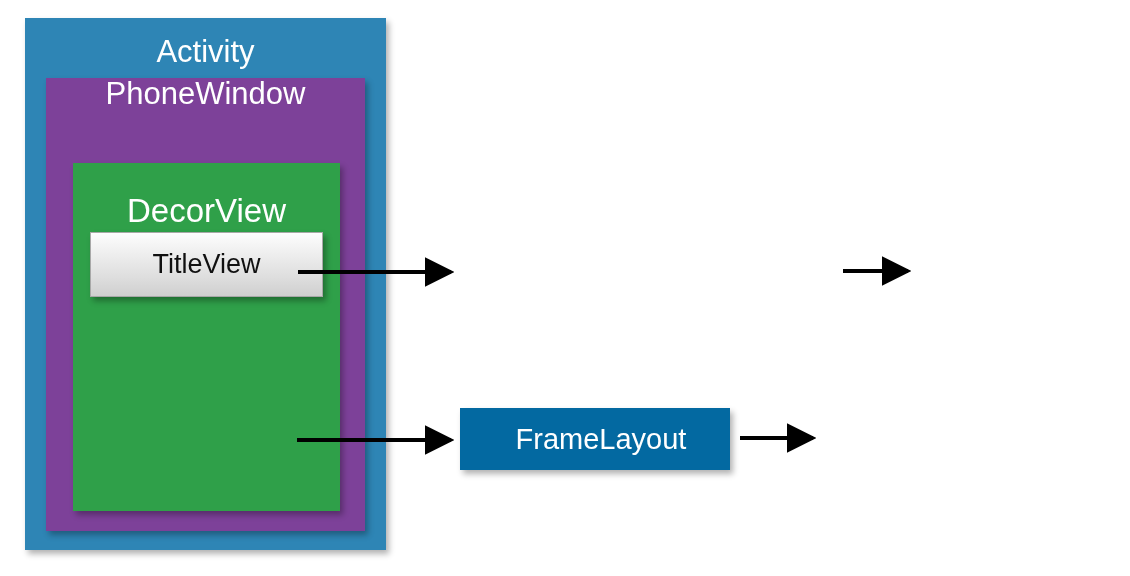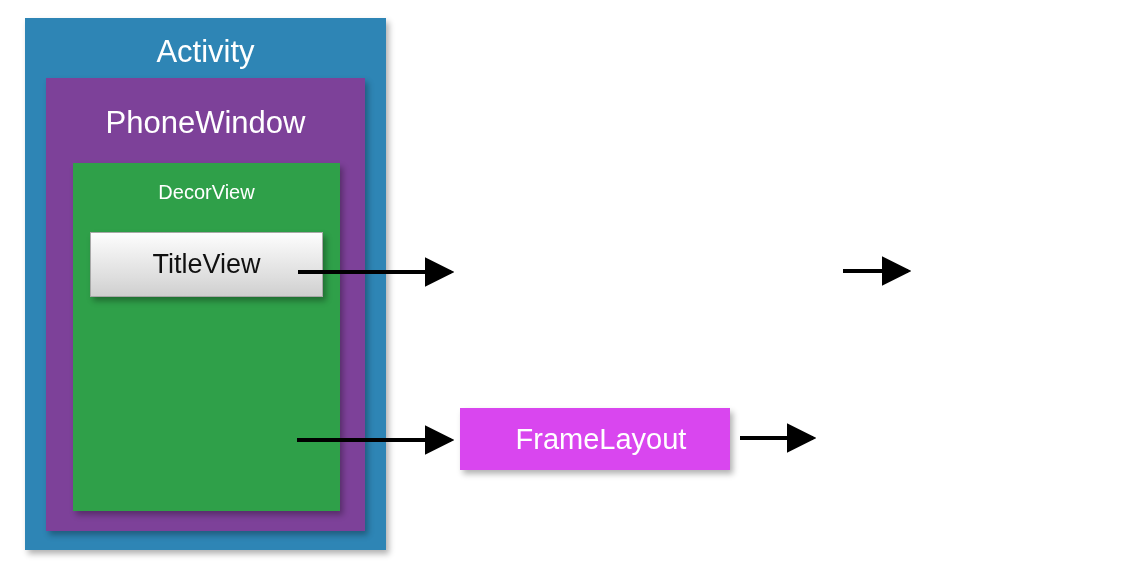--- a/index.html
+++ b/index.html
@@ -59,33 +59,33 @@
   }
 
   #phonewindow-box {
     left: 46px;  top: 78px;
     width: 319px; height: 453px;
     background-color: #7d4199;
     z-index: 2;
   }
   #phonewindow-box > .label {
     font-size: 31px;
-    padding-top: 29px;
     text-align: right;
   }
 
   #decorview-box {
     left: 73px;  top: 163px;
     width: 267px; height: 348px;
     background-color: #2fa049;
     z-index: 3;
   }
   #decorview-box > .label {
-    font-size: 20px;
+    font-size: 33px;
     padding-top: 19px;
+    margin-top: 12px;
   }
 
   
   .grey {
     align-items: center;
     border: 1px solid #a8a8a8;
     background-image: linear-gradient(to bottom, #fdfdfd 0%, #f3f3f3 22%, #dedede 70%, #cfcfcf 100%);
     box-shadow: 3px 4px 6px rgba(0,0,0,0.32);
   }
   .grey > .label {
@@ -108,21 +108,21 @@
 
   
   .flat {
     align-items: center;
   }
   .flat > .label {
     color: #ffffff;
     font-size: 29px;
   }
   .green { background-color: #2fa049; }
-  .blue  { background-color: #d946ef; padding-left: 12px; }
+  .blue  { background-color: #0369a1; padding-left: 12px; }
 
   #actionbarcontainer-box {
     left: 460px; top: 240px;
     width: 376px; height: 63px;
     z-index: 5;
   }
   #actionbar-box {
     left: 917px; top: 240px;
     width: 193px; height: 63px;
     z-index: 5;

